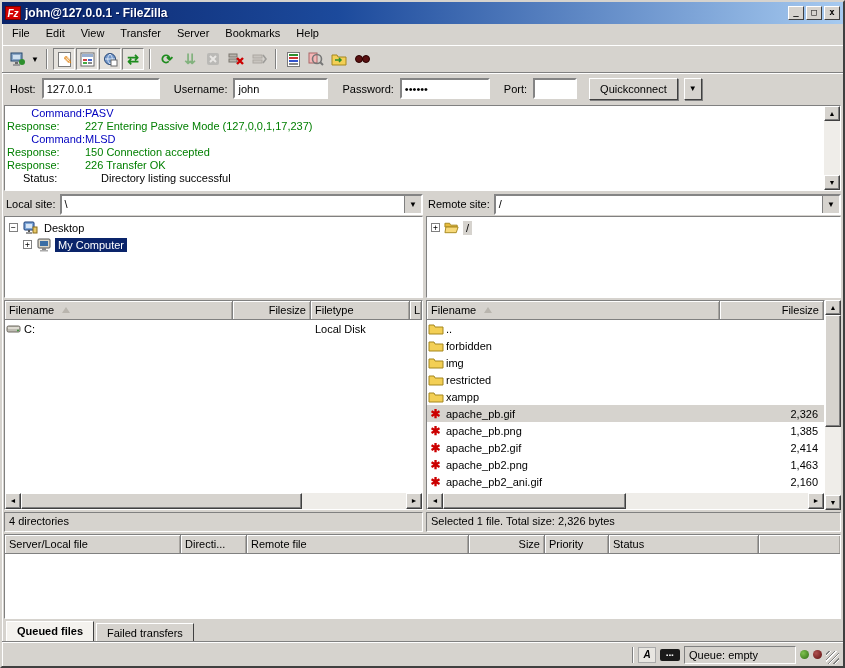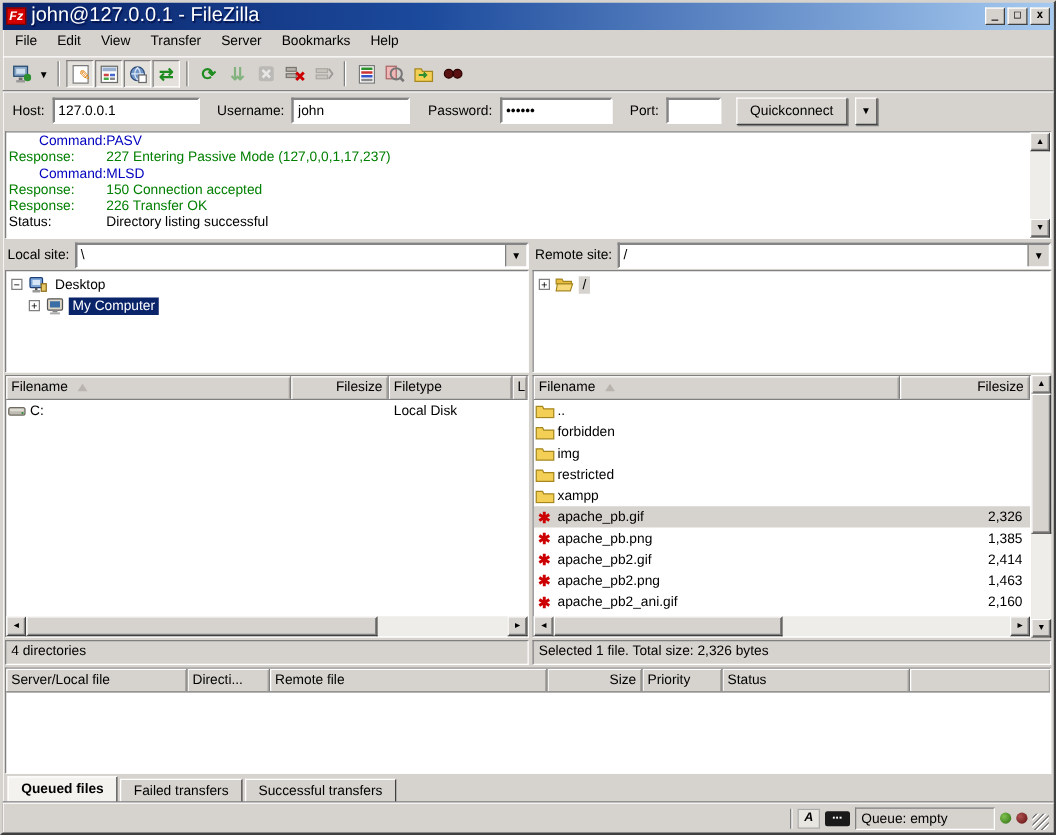--- a/index.html
+++ b/index.html
@@ -2,21 +2,21 @@
 <html><head>
 <meta charset="utf-8">
 <style>
   * { margin:0; padding:0; box-sizing:border-box; }
   html,body { width:845px; height:668px; font-family:"Liberation Sans", sans-serif; font-size:11px; color:#000; }
   .window { width:845px; height:668px; background:#d6d3ce; border:2px solid; border-color:#d6d3ce #404040 #404040 #d6d3ce; box-shadow: inset 1px 1px 0 #fff; display:flex; flex-direction:column; overflow:hidden; }
 
   
   .titlebar { height:22px; background:linear-gradient(90deg,#0a246a,#1c4a9c 40%,#a6caf0); display:flex; align-items:center; padding:0 3px; flex:0 0 auto; }
   .fz-icon { width:16px; height:14px; background:#d40000; color:#fff; font-weight:bold; font-size:10px; font-style:italic; display:flex; align-items:center; justify-content:center; margin-right:4px; border:1px solid #7a0000; }
-  .title-text { color:#fff; font-weight:normal; font-size:16px; flex:1; text-shadow:1px 1px 1px #00114d; white-space:nowrap; overflow:hidden; }
+  .title-text { color:#fff; font-weight:bold; font-size:12px; flex:1; text-shadow:1px 1px 1px #00114d; white-space:nowrap; overflow:hidden; }
   .winbtn { width:16px; height:14px; background:#d6d3ce; border:1px solid; border-color:#fff #404040 #404040 #fff; font-size:9px; line-height:11px; text-align:center; margin-left:2px; font-weight:bold; font-family:"DejaVu Sans Mono",monospace; }
 
   
   .menubar { height:21px; display:flex; align-items:flex-start; padding-left:2px; flex:0 0 auto; }
   .menu-item { padding:3px 8px; }
 
   
   .toolbar { height:27px; display:flex; align-items:center; padding-left:4px; gap:1px; flex:0 0 auto; border-top:1px solid #fff; }
   .tb-sep { width:2px; height:20px; border-left:1px solid #808080; border-right:1px solid #fff; margin:0 4px; }
   .tb-btn { width:22px; height:22px; display:flex; align-items:center; justify-content:center; position:relative; }
@@ -37,21 +37,21 @@
   .qc-btn { height:22px; padding:0 10px; background:#d6d3ce; border:1px solid; border-color:#fff #404040 #404040 #fff; box-shadow:1px 1px 0 #808080; font-size:11px; }
   .qc-drop { width:18px; height:22px; background:#d6d3ce; border:1px solid; border-color:#fff #404040 #404040 #fff; box-shadow:1px 1px 0 #808080; font-size:8px; text-align:center; line-height:20px; }
 
   
   .logpane { height:86px; background:#fff; border:1px solid; border-color:#808080 #fff #fff #808080; margin:1px 2px 0 2px; display:flex; flex:0 0 auto; }
   .log-lines { flex:1; padding:1px 2px; overflow:hidden; }
   .log-line { display:flex; height:13px; line-height:13px; white-space:nowrap; }
   .log-label { width:78px; flex:0 0 auto; }
   .cmd { color:#0000bf;text-align:right; }
   .resp { color:#007f00; }
-  .stat { color:#000; }
+  .stat { color:#000;margin-left:16px; }
 
   
   .vscroll { width:16px; flex:0 0 auto; background:#efede9; display:flex; flex-direction:column; }
   .sb-btn { width:16px; height:15px; background:#d6d3ce; border:1px solid; border-color:#fff #404040 #404040 #fff; box-shadow:inset -1px -1px 0 #808080; font-size:7px; text-align:center; line-height:13px; color:#000; flex:0 0 auto; }
   .sb-track { flex:1; position:relative; }
   .sb-thumb-v { position:absolute; left:0; width:16px; background:#d6d3ce; border:1px solid; border-color:#fff #404040 #404040 #fff; box-shadow:inset -1px -1px 0 #808080; }
   .hscroll { height:16px; background:#efede9; display:flex; flex:0 0 auto; }
   .sb-btn-h { width:16px; height:16px; background:#d6d3ce; border:1px solid; border-color:#fff #404040 #404040 #fff; box-shadow:inset -1px -1px 0 #808080; font-size:7px; text-align:center; line-height:14px; flex:0 0 auto; }
   .sb-track-h { flex:1; position:relative; }
   .sb-thumb-h { position:absolute; top:0; height:16px; background:#d6d3ce; border:1px solid; border-color:#fff #404040 #404040 #fff; box-shadow:inset -1px -1px 0 #808080; }
@@ -510,35 +510,34 @@
             </div>
           <div class="sb-btn">▼</div>
         </div>
       </div>
       <div class="pane-status">Selected 1 file. Total size: 2,326 bytes</div>
     </div>
   </div>
 
   <div class="queue">
     <div class="qheader">
-      <div class="hcell" style="width:145px">Server/Local file</div>
+      <div class="hcell" style="width:176px">Server/Local file</div>
       <div class="hcell" style="width:66px">Directi...</div>
       <div class="hcell" style="width:222px">Remote file</div>
       <div class="hcell right" style="width:76px">Size</div>
       <div class="hcell" style="width:64px">Priority</div>
       <div class="hcell" style="width:150px">Status</div>
       <div class="hcell" style="flex:1;border-right:none"></div>
     </div>
     <div style="flex:1"></div>
   </div>
 
   <div class="tabsrow">
     <div class="tab active">Queued files</div>
     <div class="tab">Failed transfers</div>
-    <div class="tab">Successful transfers</div>
   </div>
 
   <div class="statusbar">
     <div class="sb-sep"></div>
     <div class="mini-icon">A</div>
     <div class="badge-dark">▪▪▪</div>
     <div class="queue-panel">Queue: empty</div>
     <div class="led" style="background:radial-gradient(circle at 35% 35%, #7fc24f, #2d6b12)"></div>
     <div class="led" style="background:radial-gradient(circle at 35% 35%, #b05050, #5c0f0f)"></div>
     <div class="grip"></div>

